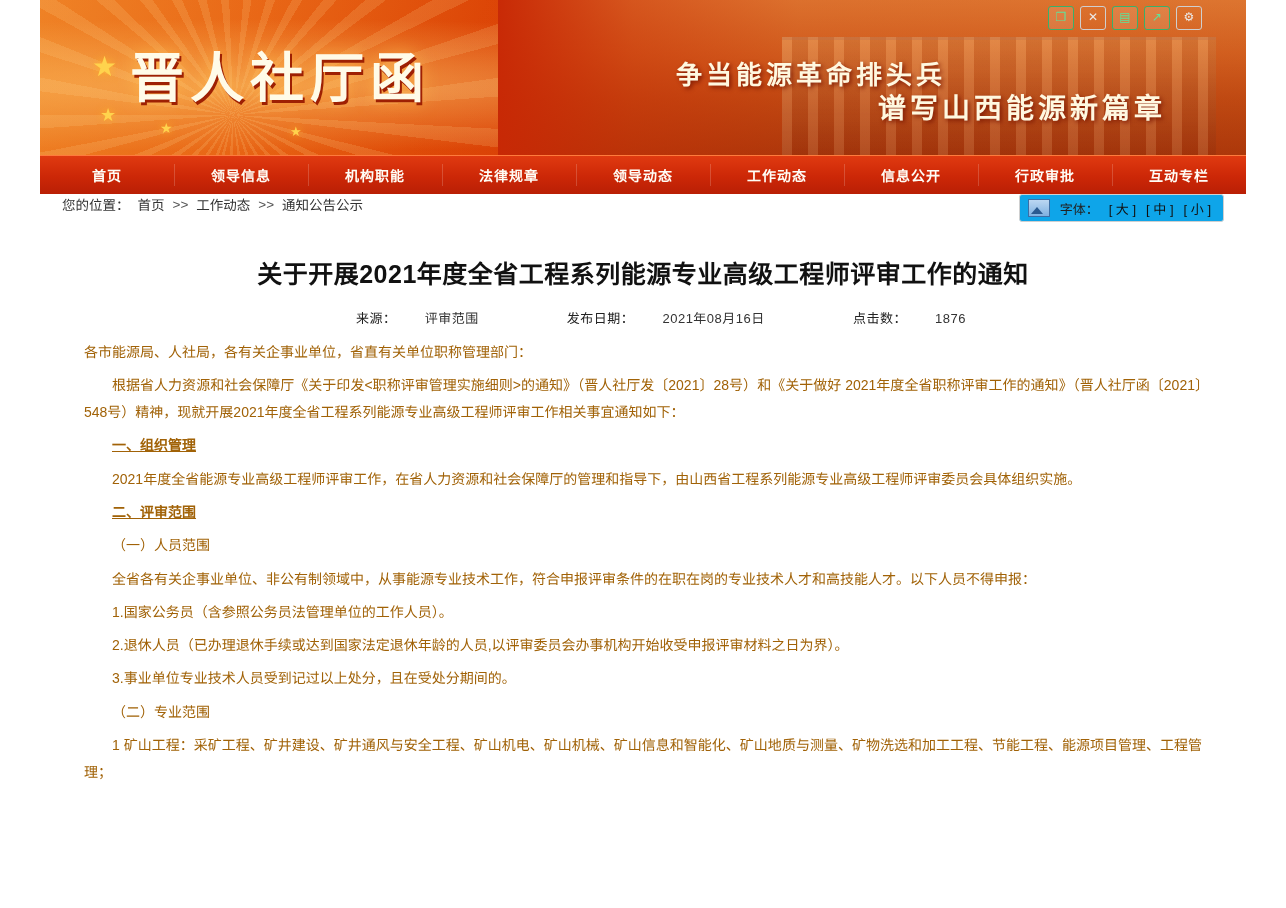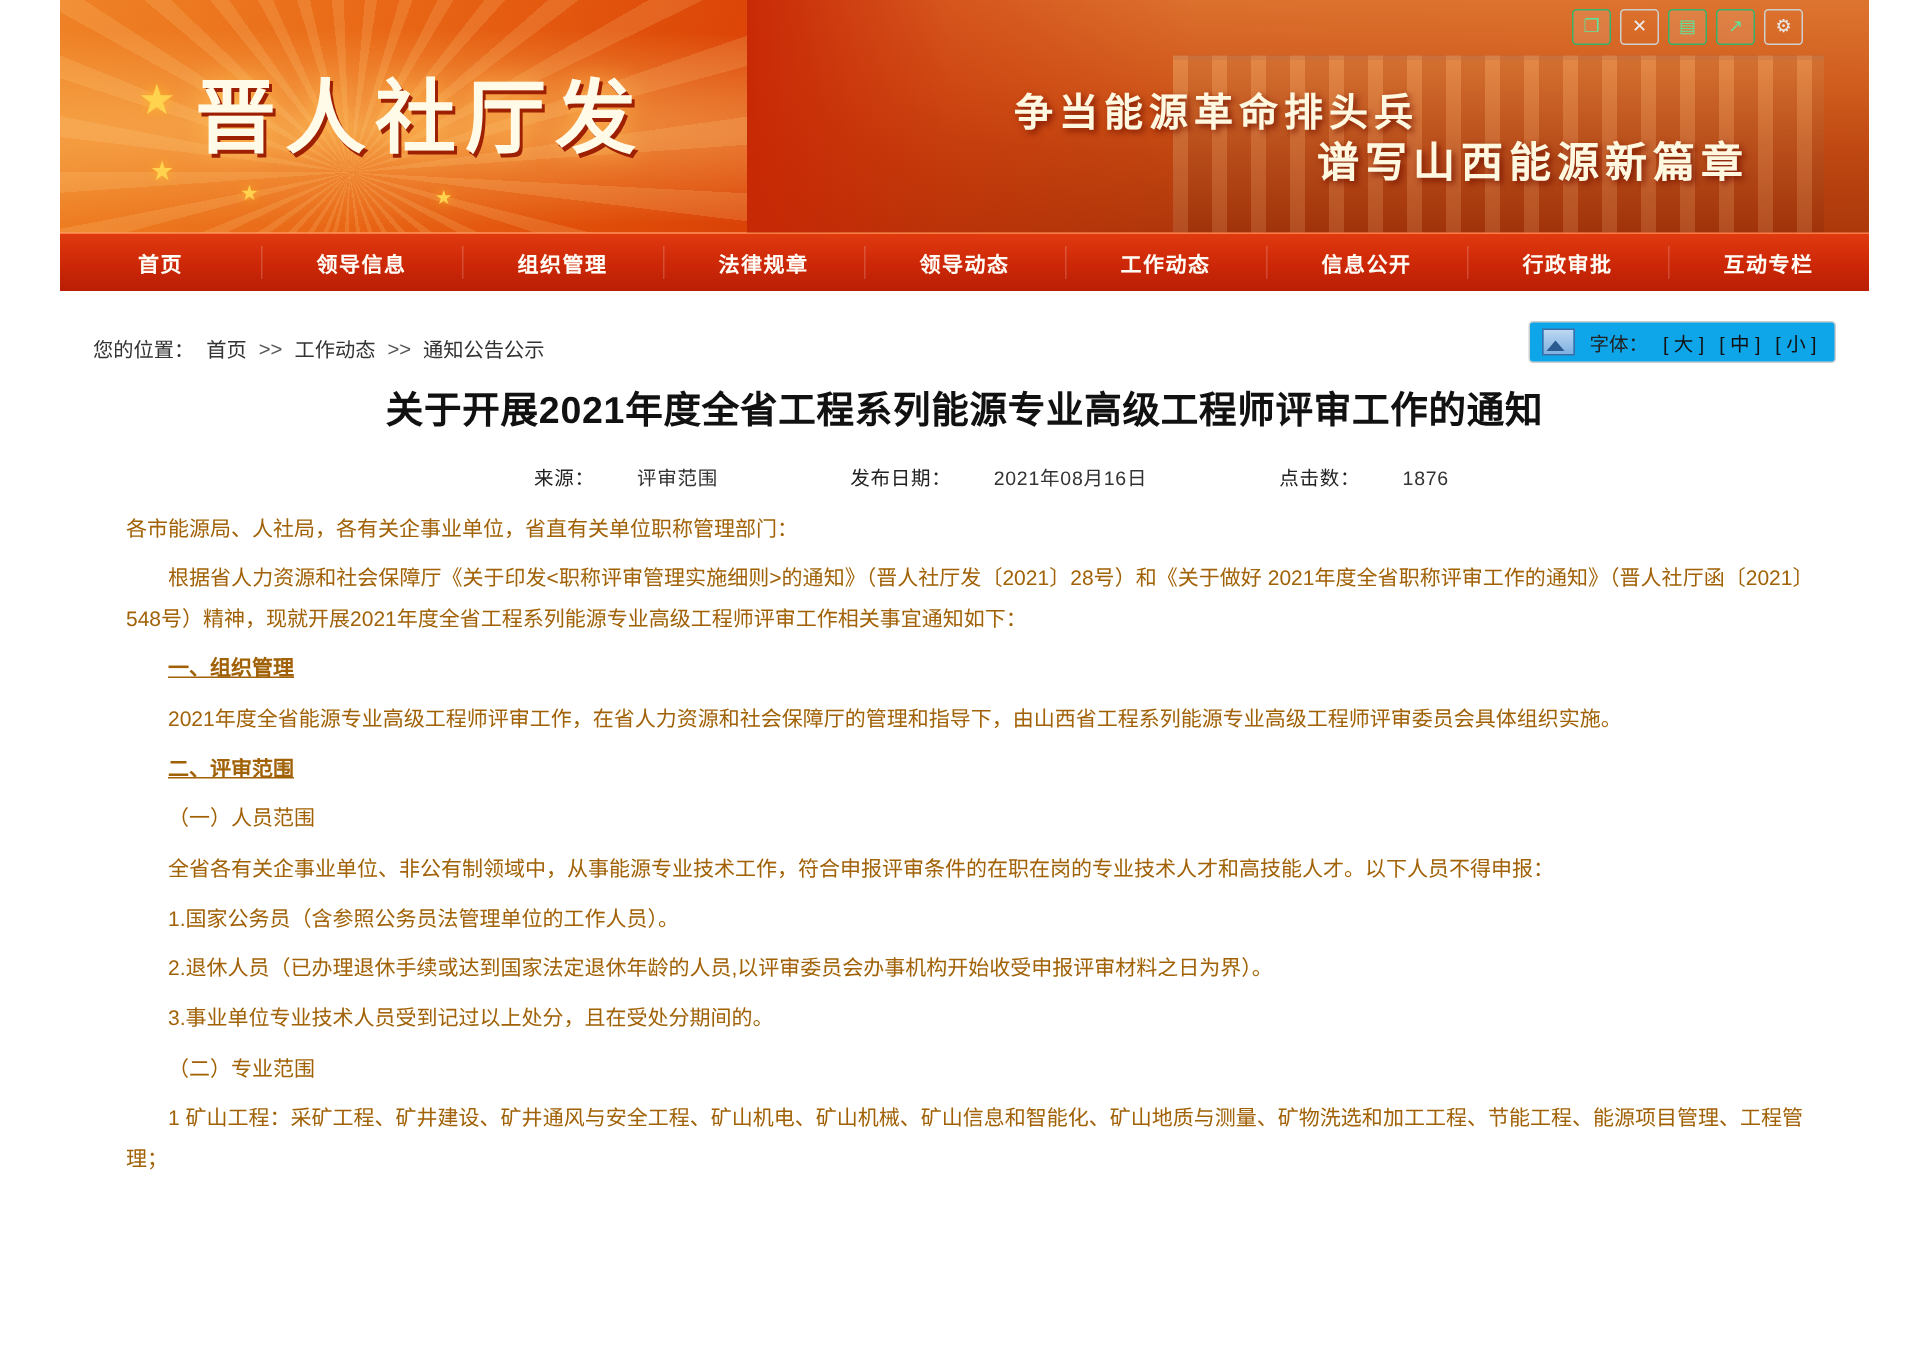--- a/index.html
+++ b/index.html
@@ -150,21 +150,21 @@
     position: absolute;
     left: 0; top: 8px; bottom: 8px;
     width: 1px;
     background: rgba(255,255,255,.18);
   }
 
   
   .crumbbar {
     height: 48px;
     display: flex;
-    align-items: flex-end;
+    align-items: flex-start;
     justify-content: space-between;
     padding: 0 22px 0 22px;
     background: #fff;
     gap: 32px;
   }
   .crumb {
     font-size: 13.5px;
     color: #333;
     display: flex;
     align-items: center;
@@ -245,37 +245,37 @@
     <div class="banner">
       <div class="banner-deco-left"></div>
       <div class="banner-rays"></div>
       <div class="banner-photo">
         <div class="building"></div>
       </div>
       <div class="star s1">★</div>
       <div class="star s2">★</div>
       <div class="star s3">★</div>
       <div class="star s4">★</div>
-      <div class="banner-title">晋人社厅发</div>
+      <div class="banner-title">晋人社厅函</div>
       <div class="slogan l1">争当能源革命排头兵</div>
       <div class="slogan l2">谱写山西能源新篇章</div>
 
       <div class="winbar">
         <div class="winbtn">❐</div>
         <div class="winbtn plain">✕</div>
         <div class="winbtn">▤</div>
         <div class="winbtn">↗</div>
         <div class="winbtn plain">⚙</div>
       </div>
     </div>
 
     <div class="nav">
       <div class="nav-item">首页</div>
       <div class="nav-item">领导信息</div>
-      <div class="nav-item">组织管理</div>
+      <div class="nav-item">机构职能</div>
       <div class="nav-item">法律规章</div>
       <div class="nav-item">领导动态</div>
       <div class="nav-item">工作动态</div>
       <div class="nav-item">信息公开</div>
       <div class="nav-item">行政审批</div>
       <div class="nav-item">互动专栏</div>
     </div>
 
     <div class="crumbbar">
       <div class="crumb">

